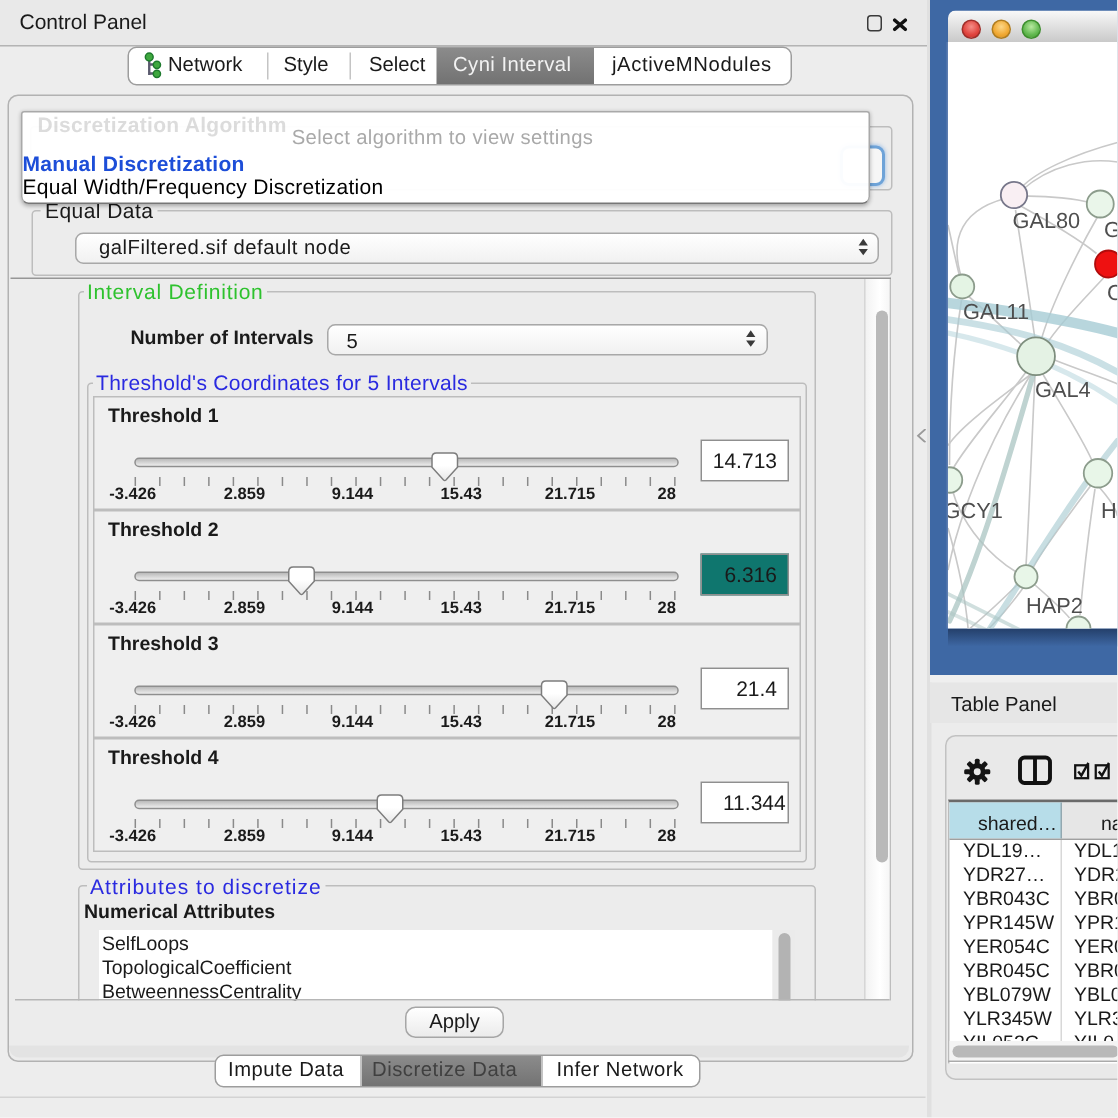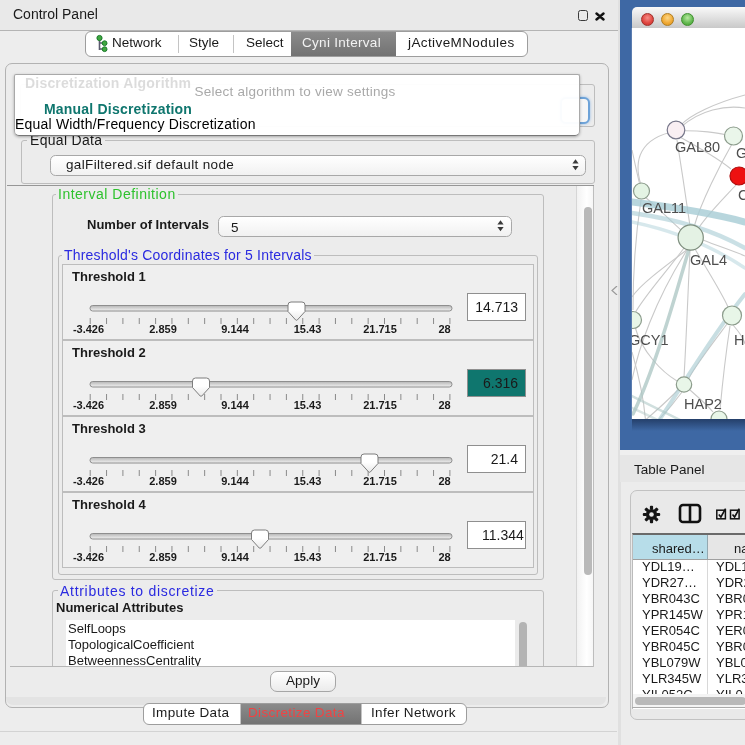--- a/index.html
+++ b/index.html
@@ -209,28 +209,28 @@
 
 <div class="abs" style="left:270px;top:671px;width:64px;height:19px;background:linear-gradient(#ffffff,#ebebeb);border:1px solid #a6a6a6;border-radius:7px;text-align:center;font-size:13.5px;line-height:18px;">Apply</div>
 
 <div class="abs" style="left:6px;top:697px;width:600px;height:8px;background:#e3e3e3;border-radius:0 0 7px 7px;"></div>
 
 <div class="abs" style="left:143px;top:702.5px;width:322px;height:20px;background:#fff;border:1px solid #9d9d9d;border-radius:6px;overflow:hidden;">
   <div class="abs" style="left:97px;top:0;width:120px;height:21px;background:linear-gradient(#8b8b8b,#727272);"></div>
   <div class="abs" style="left:96px;top:0;width:1px;height:21px;background:#c4c4c4;"></div>
   <div class="abs" style="left:217px;top:0;width:1px;height:21px;background:#c4c4c4;"></div>
   <div class="abs f14" style="left:8px;top:1px;letter-spacing:0.35px;">Impute Data</div>
-  <div class="abs f14" style="left:104px;top:1px;color:#ef4444;letter-spacing:0.35px;">Discretize Data</div>
+  <div class="abs f14" style="left:104px;top:1px;color:#404040;letter-spacing:0.35px;">Discretize Data</div>
   <div class="abs f14" style="left:227px;top:1px;letter-spacing:0.35px;">Infer Network</div>
 </div>
 
 <div class="abs" style="left:14px;top:74px;width:564px;height:60px;background:rgba(255,255,255,0.97);border:1px solid #a9a9a9;border-bottom:1px solid #777;border-radius:2px 2px 5px 5px;box-shadow:0 1px 3px rgba(0,0,0,0.3);"></div>
 <div class="abs gt" style="left:25px;top:74.5px;font-weight:bold;color:rgba(125,125,125,0.27);">Discretization Algorithm</div>
 <div class="abs f14" style="left:0px;top:84px;width:590px;text-align:center;color:#a9a9a9;letter-spacing:0.25px;">Select algorithm to view settings</div>
-<div class="abs gt" style="left:15px;top:100.5px;font-weight:bold;color:#0f766e;margin-left:29px;">Manual Discretization</div>
+<div class="abs gt" style="left:15px;top:100.5px;font-weight:bold;color:#1d4ed8;">Manual Discretization</div>
 <div class="abs gt" style="left:15px;top:115.5px;color:#000;">Equal Width/Frequency Discretization</div>
 
 <svg class="abs" style="left:611px;top:286px;" width="7" height="9" viewBox="0 0 7 9">
       <path d="M6 0 L1 4.5 L6 9" fill="none" stroke="#9a9a9a" stroke-width="1.2"></path>
     </svg>
 <div class="abs" style="left:0;top:730.5px;width:617px;height:1px;background:#d3d3d3;"></div>
 
 <div class="abs" style="left:618px;top:0;width:127px;height:745px;background:#ececec;"></div>
 <div class="abs" style="left:618px;top:0;width:3px;height:745px;background:#e0e0e0;"></div>
 

